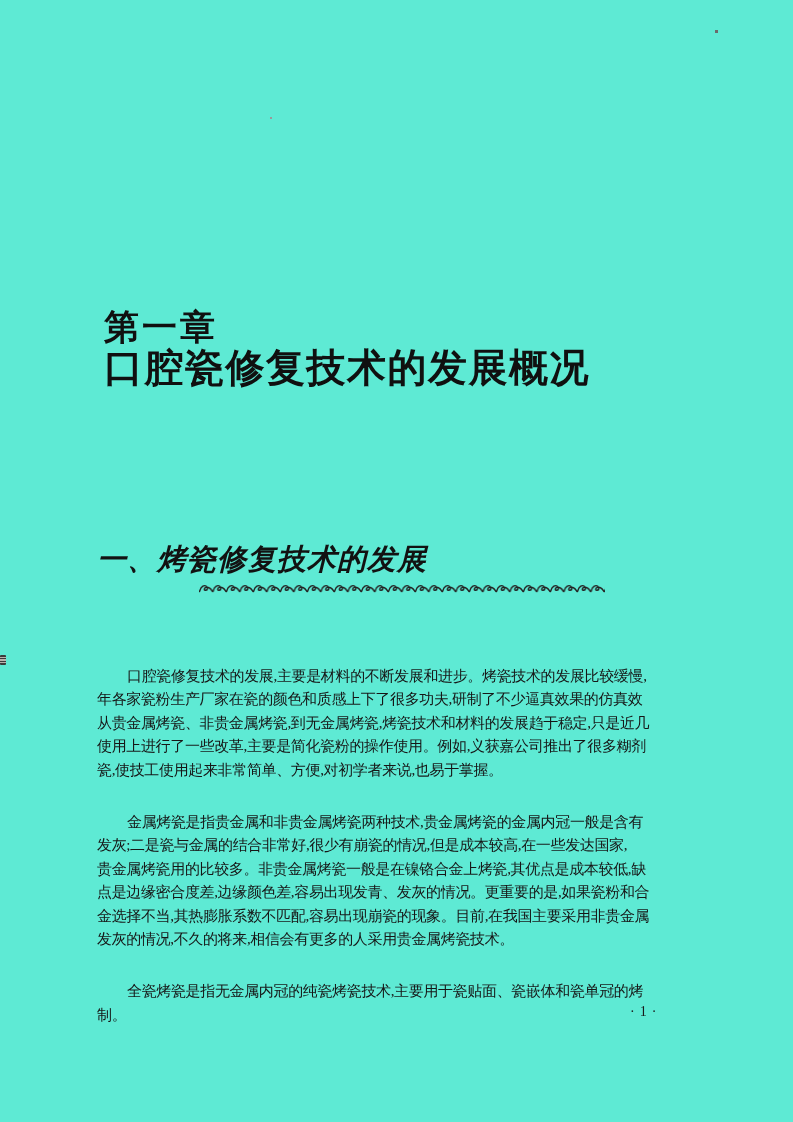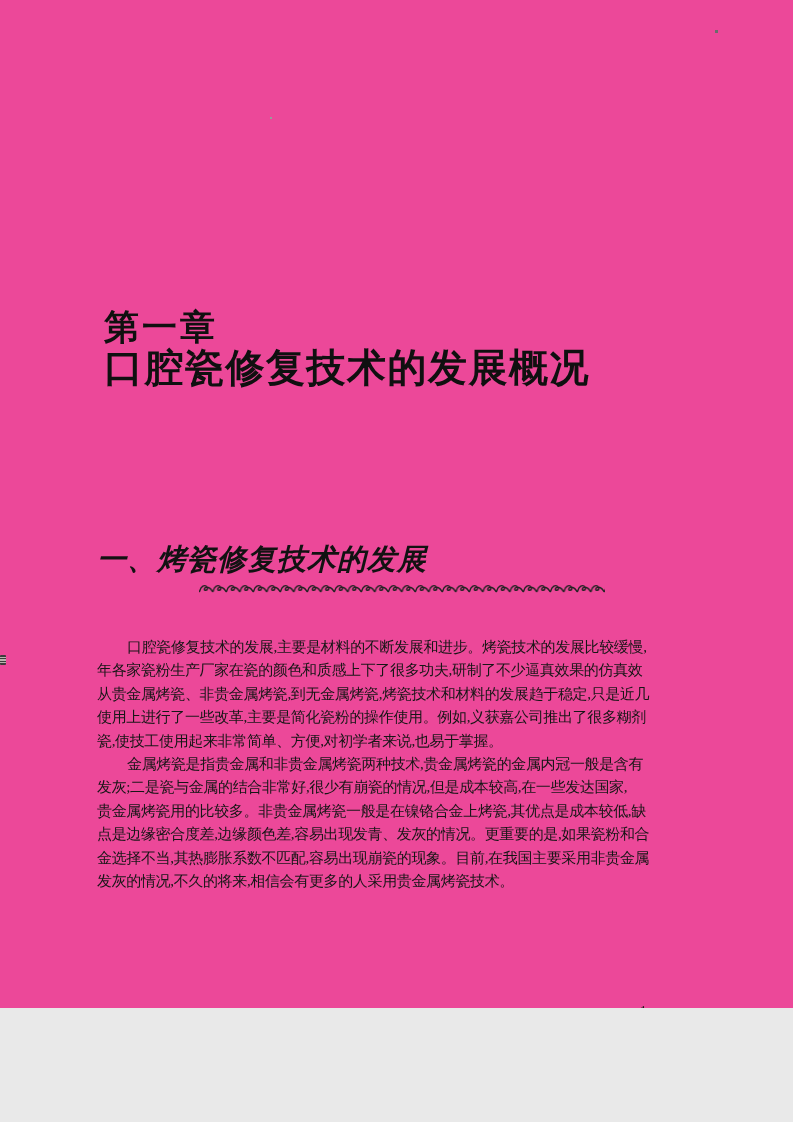--- a/index.html
+++ b/index.html
@@ -3,22 +3,22 @@
 <meta charset="utf-8">
 <style>
   html, body {
     margin: 0;
     padding: 0;
     background: #e9e9e9;
   }
   .page {
     position: relative;
     width: 793px;
-    height: 1008px;
-    background: #ec4899;
+    height: 1122px;
+    background: #5eead4;
     overflow: hidden;
     color: #141414;
     font-family: "Liberation Serif", serif;
   }
 
   
   .chapter-block {
     position: absolute;
     left: 104px;
     top: 308px;
@@ -71,21 +71,21 @@
     left: 97px;
     top: 636px;
     width: 600px;
     font-size: 15px;
     line-height: 23.4px;
     letter-spacing: -0.35px;
     color: #161616;
   }
   .para { margin: 0; padding: 0; }
   .line { white-space: nowrap; }
-  .line.indent { padding-left: 30px; }
+  .line.indent { padding-left: 30px; margin-top: 29px; }
 
   
   .page-number {
     position: absolute;
     left: 630px;
     top: 1004px;
     font-size: 14px;
     letter-spacing: 5px;
     color: #1a1a1a;
     font-family: "Liberation Serif", serif;
@@ -148,20 +148,24 @@
         <div class="line">瓷,使技工使用起来非常简单、方便,对初学者来说,也易于掌握。</div>
       </div>
       <div class="para">
         <div class="line indent">金属烤瓷是指贵金属和非贵金属烤瓷两种技术,贵金属烤瓷的金属内冠一般是含有</div>
         <div class="line">发灰;二是瓷与金属的结合非常好,很少有崩瓷的情况,但是成本较高,在一些发达国家,</div>
         <div class="line">贵金属烤瓷用的比较多。非贵金属烤瓷一般是在镍铬合金上烤瓷,其优点是成本较低,缺</div>
         <div class="line">点是边缘密合度差,边缘颜色差,容易出现发青、发灰的情况。更重要的是,如果瓷粉和合</div>
         <div class="line">金选择不当,其热膨胀系数不匹配,容易出现崩瓷的现象。目前,在我国主要采用非贵金属</div>
         <div class="line">发灰的情况,不久的将来,相信会有更多的人采用贵金属烤瓷技术。</div>
       </div>
+      <div class="para">
+        <div class="line indent">全瓷烤瓷是指无金属内冠的纯瓷烤瓷技术,主要用于瓷贴面、瓷嵌体和瓷单冠的烤</div>
+        <div class="line">制。</div>
+      </div>
     </div>
 
   <div class="page-number">·1·</div>
 
   <div class="artifact-left-edge"></div>
   <div class="artifact-speck-topright"></div>
   <div class="artifact-speck-bottom"></div>
 
 </div>
 

